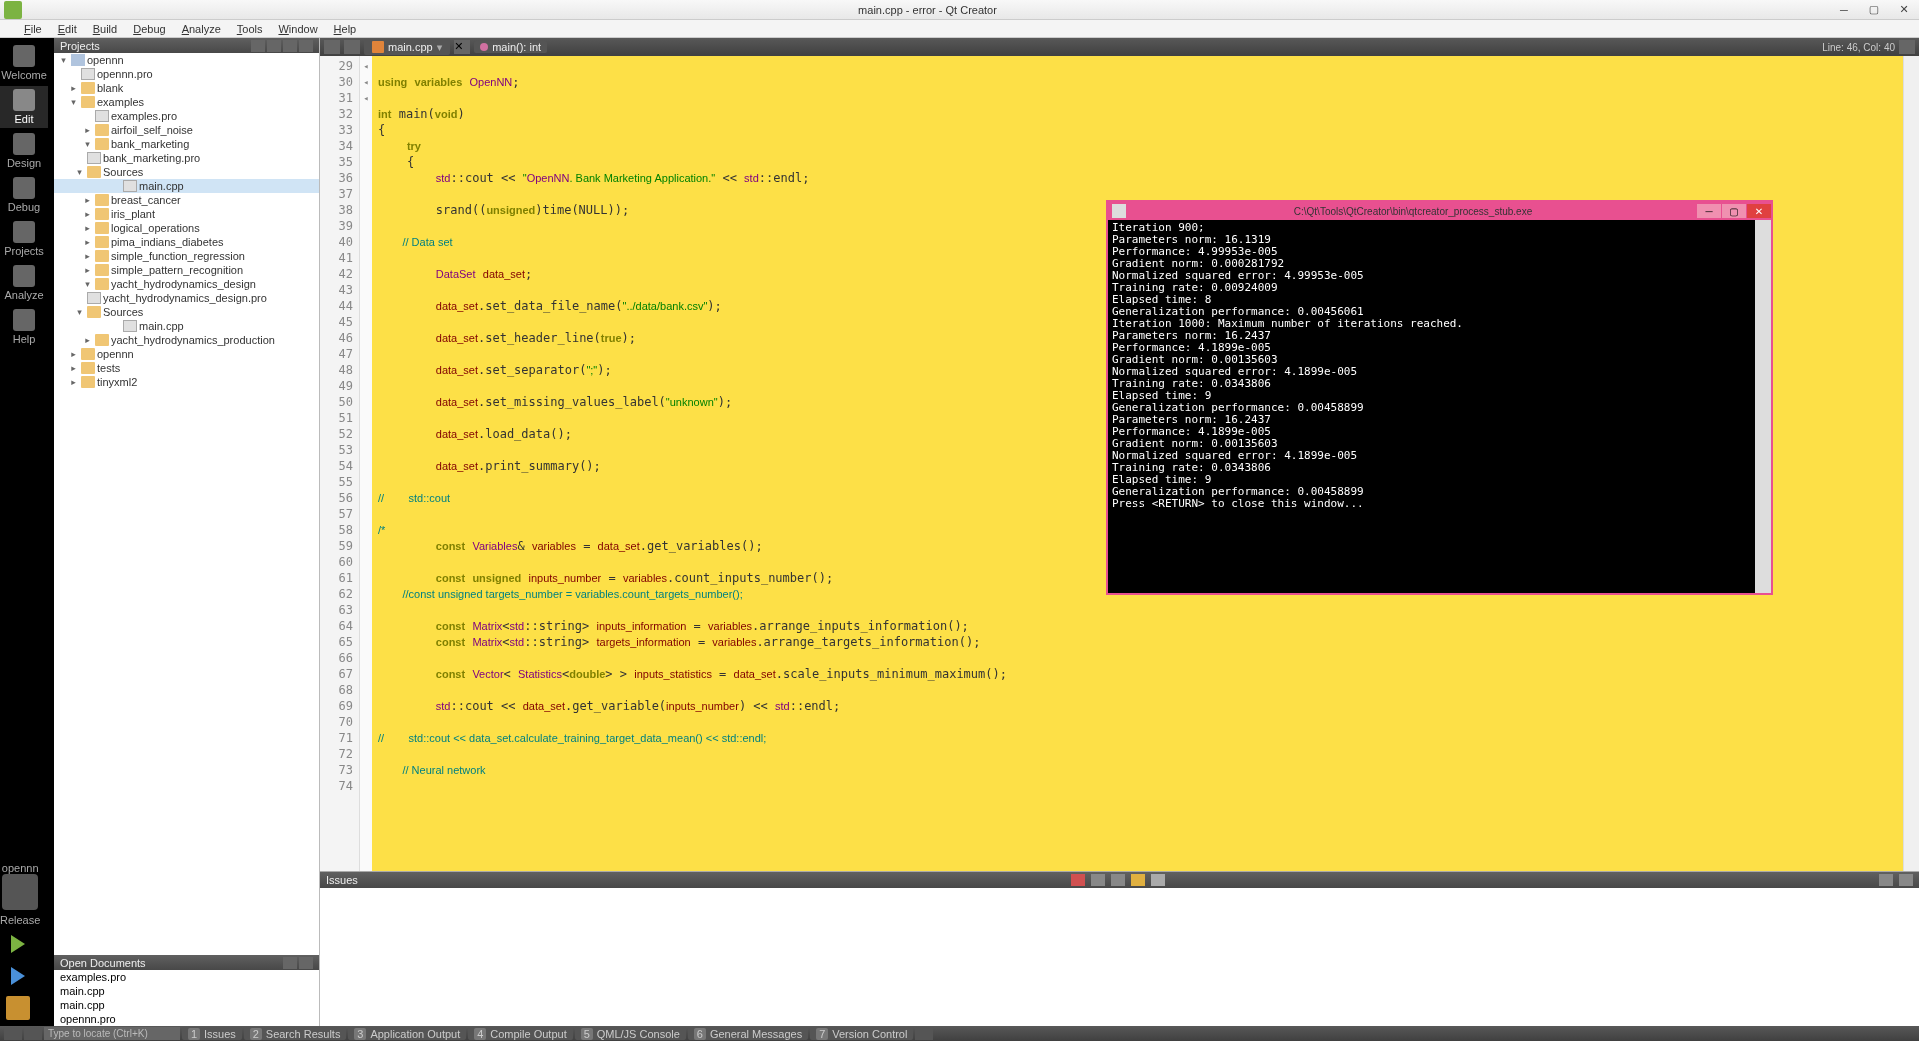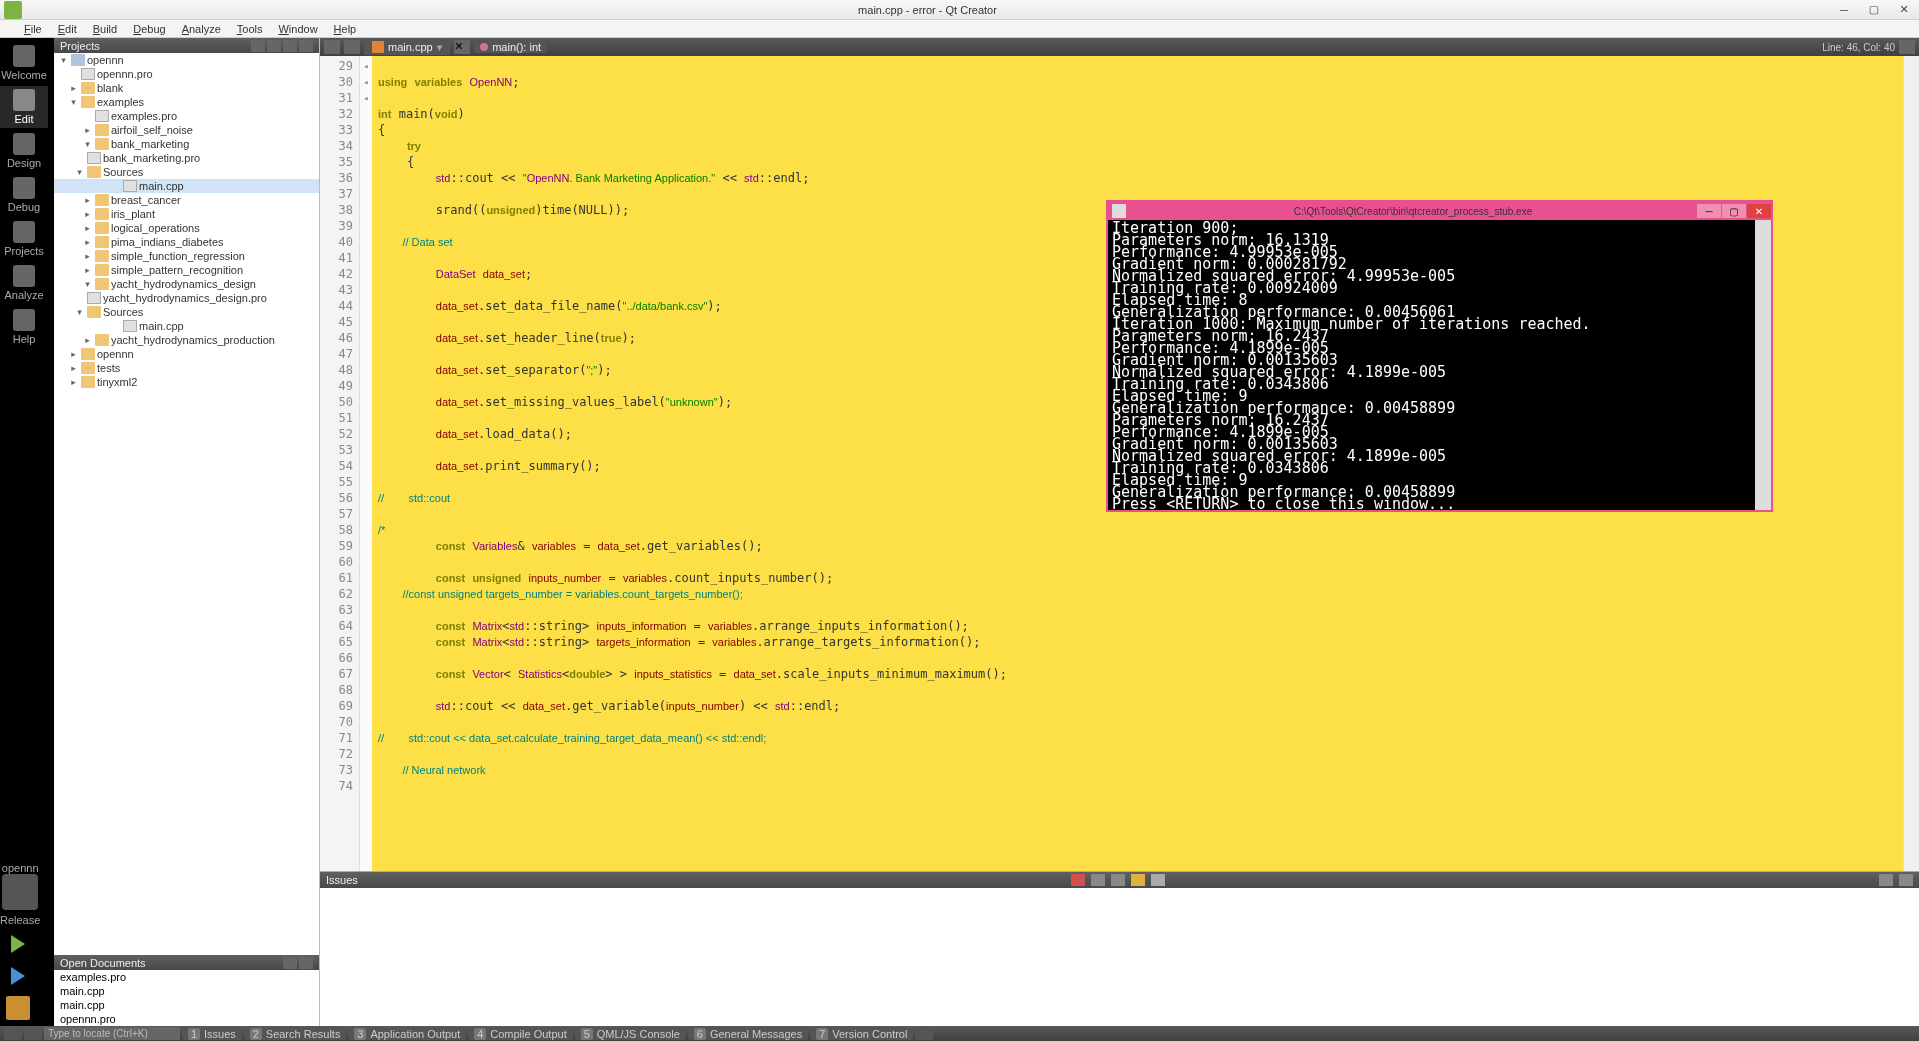--- a/index.html
+++ b/index.html
@@ -100,21 +100,21 @@
 .bottombar .outbtn .num { background:#777; width:12px; text-align:center; border-radius:2px; }
 .bottombar .sp { flex:1; }
 
 
 .console { position:absolute; left:1106px; top:200px; width:667px; background:#0ea5e9; border:2px solid #e85090; z-index:50; }
 .console .ctitle { height:18px; display:flex; align-items:center; background:#e85090; }
 .console .ci { width:14px; height:14px; background:#ddd; margin:0 4px; }
 .console .ct { flex:1; text-align:center; color:#333; font-size:10px; }
 .console .cb { width:24px; height:14px; background:#f090b0; margin-left:1px; display:flex; align-items:center; justify-content:center; cursor:pointer; font-size:10px; }
 .console .cb.close { background:#e04040; color:#fff; }
-.console .cbody { background:#000; color:#fff; font-family:Consolas,monospace; font-size:15px; line-height:12px; padding:2px 4px; white-space:pre; height:290px; overflow:hidden; position:relative; }
+.console .cbody { background:#000; color:#fff; font-family:Consolas,monospace; font-size:11px; line-height:12px; padding:2px 4px; white-space:pre; height:373px; overflow:hidden; position:relative; }
 .console .csb { position:absolute; right:0; top:0; width:16px; height:100%; background:#ddd; }
 </style>
 </head>
 <body>
 
 <div class="titlebar">
   <div class="appicon"></div>
   <div class="title">main.cpp - error - Qt Creator</div>
   <div class="winbtns">
     <div class="winbtn">─</div>

